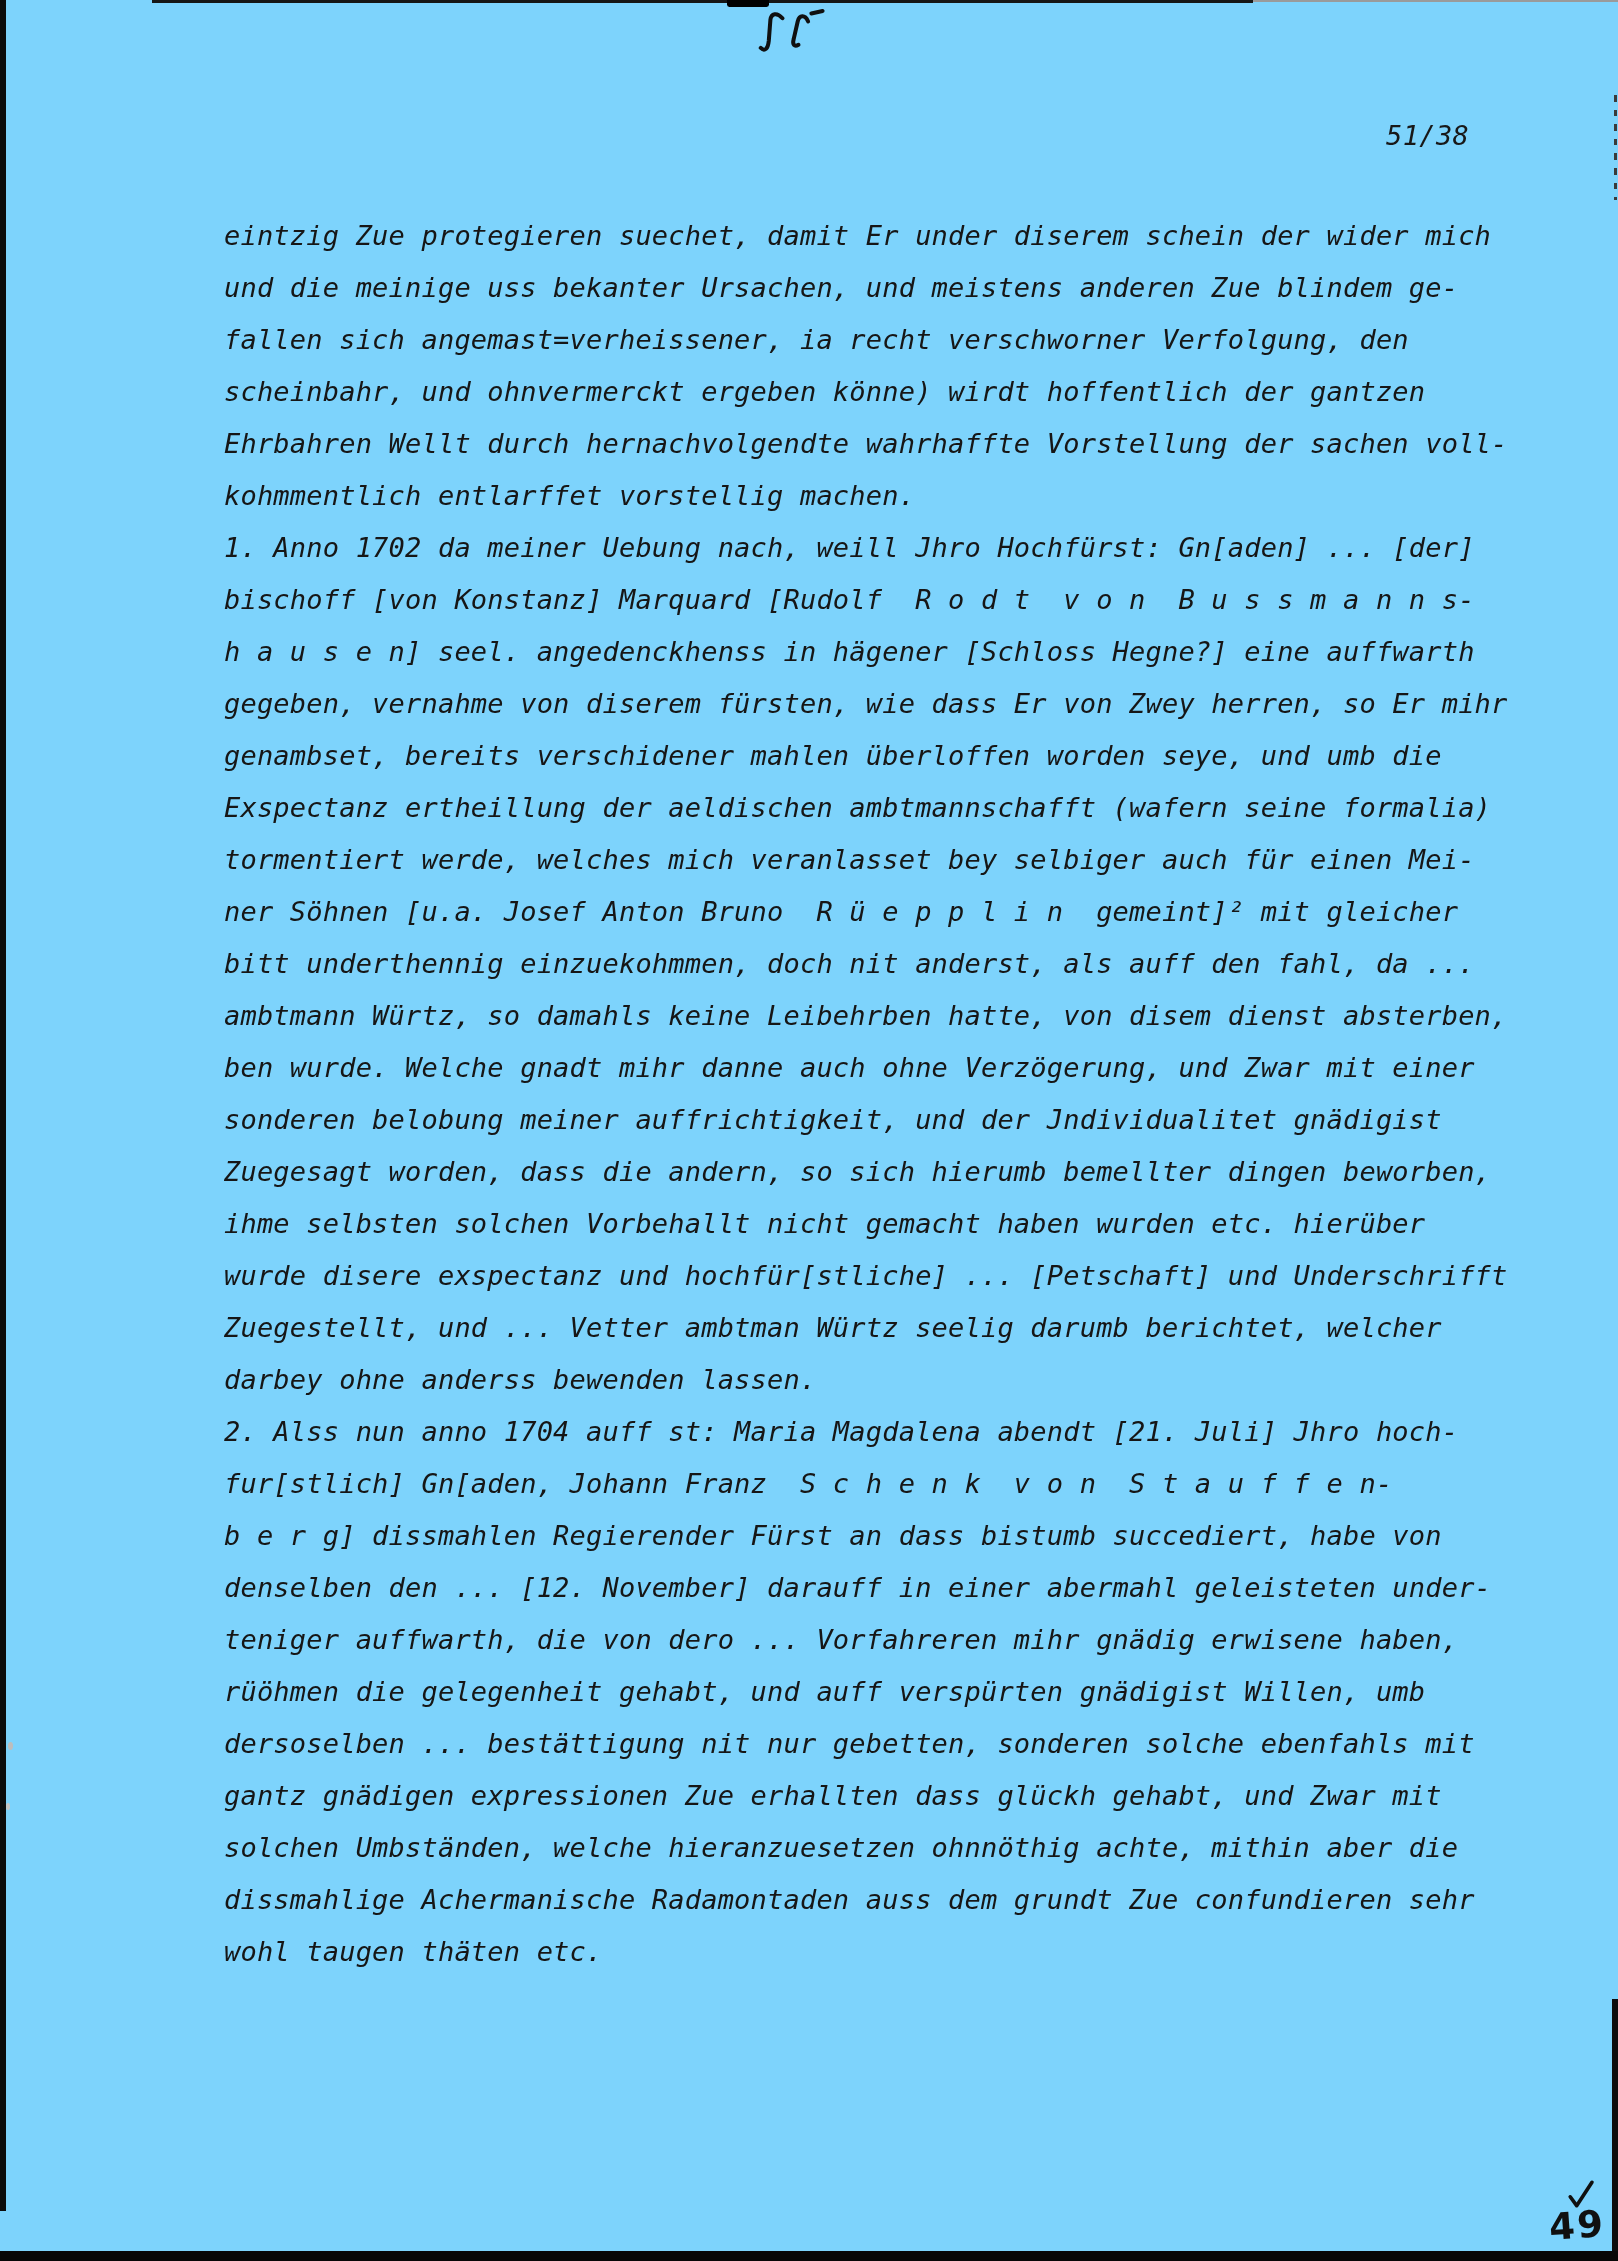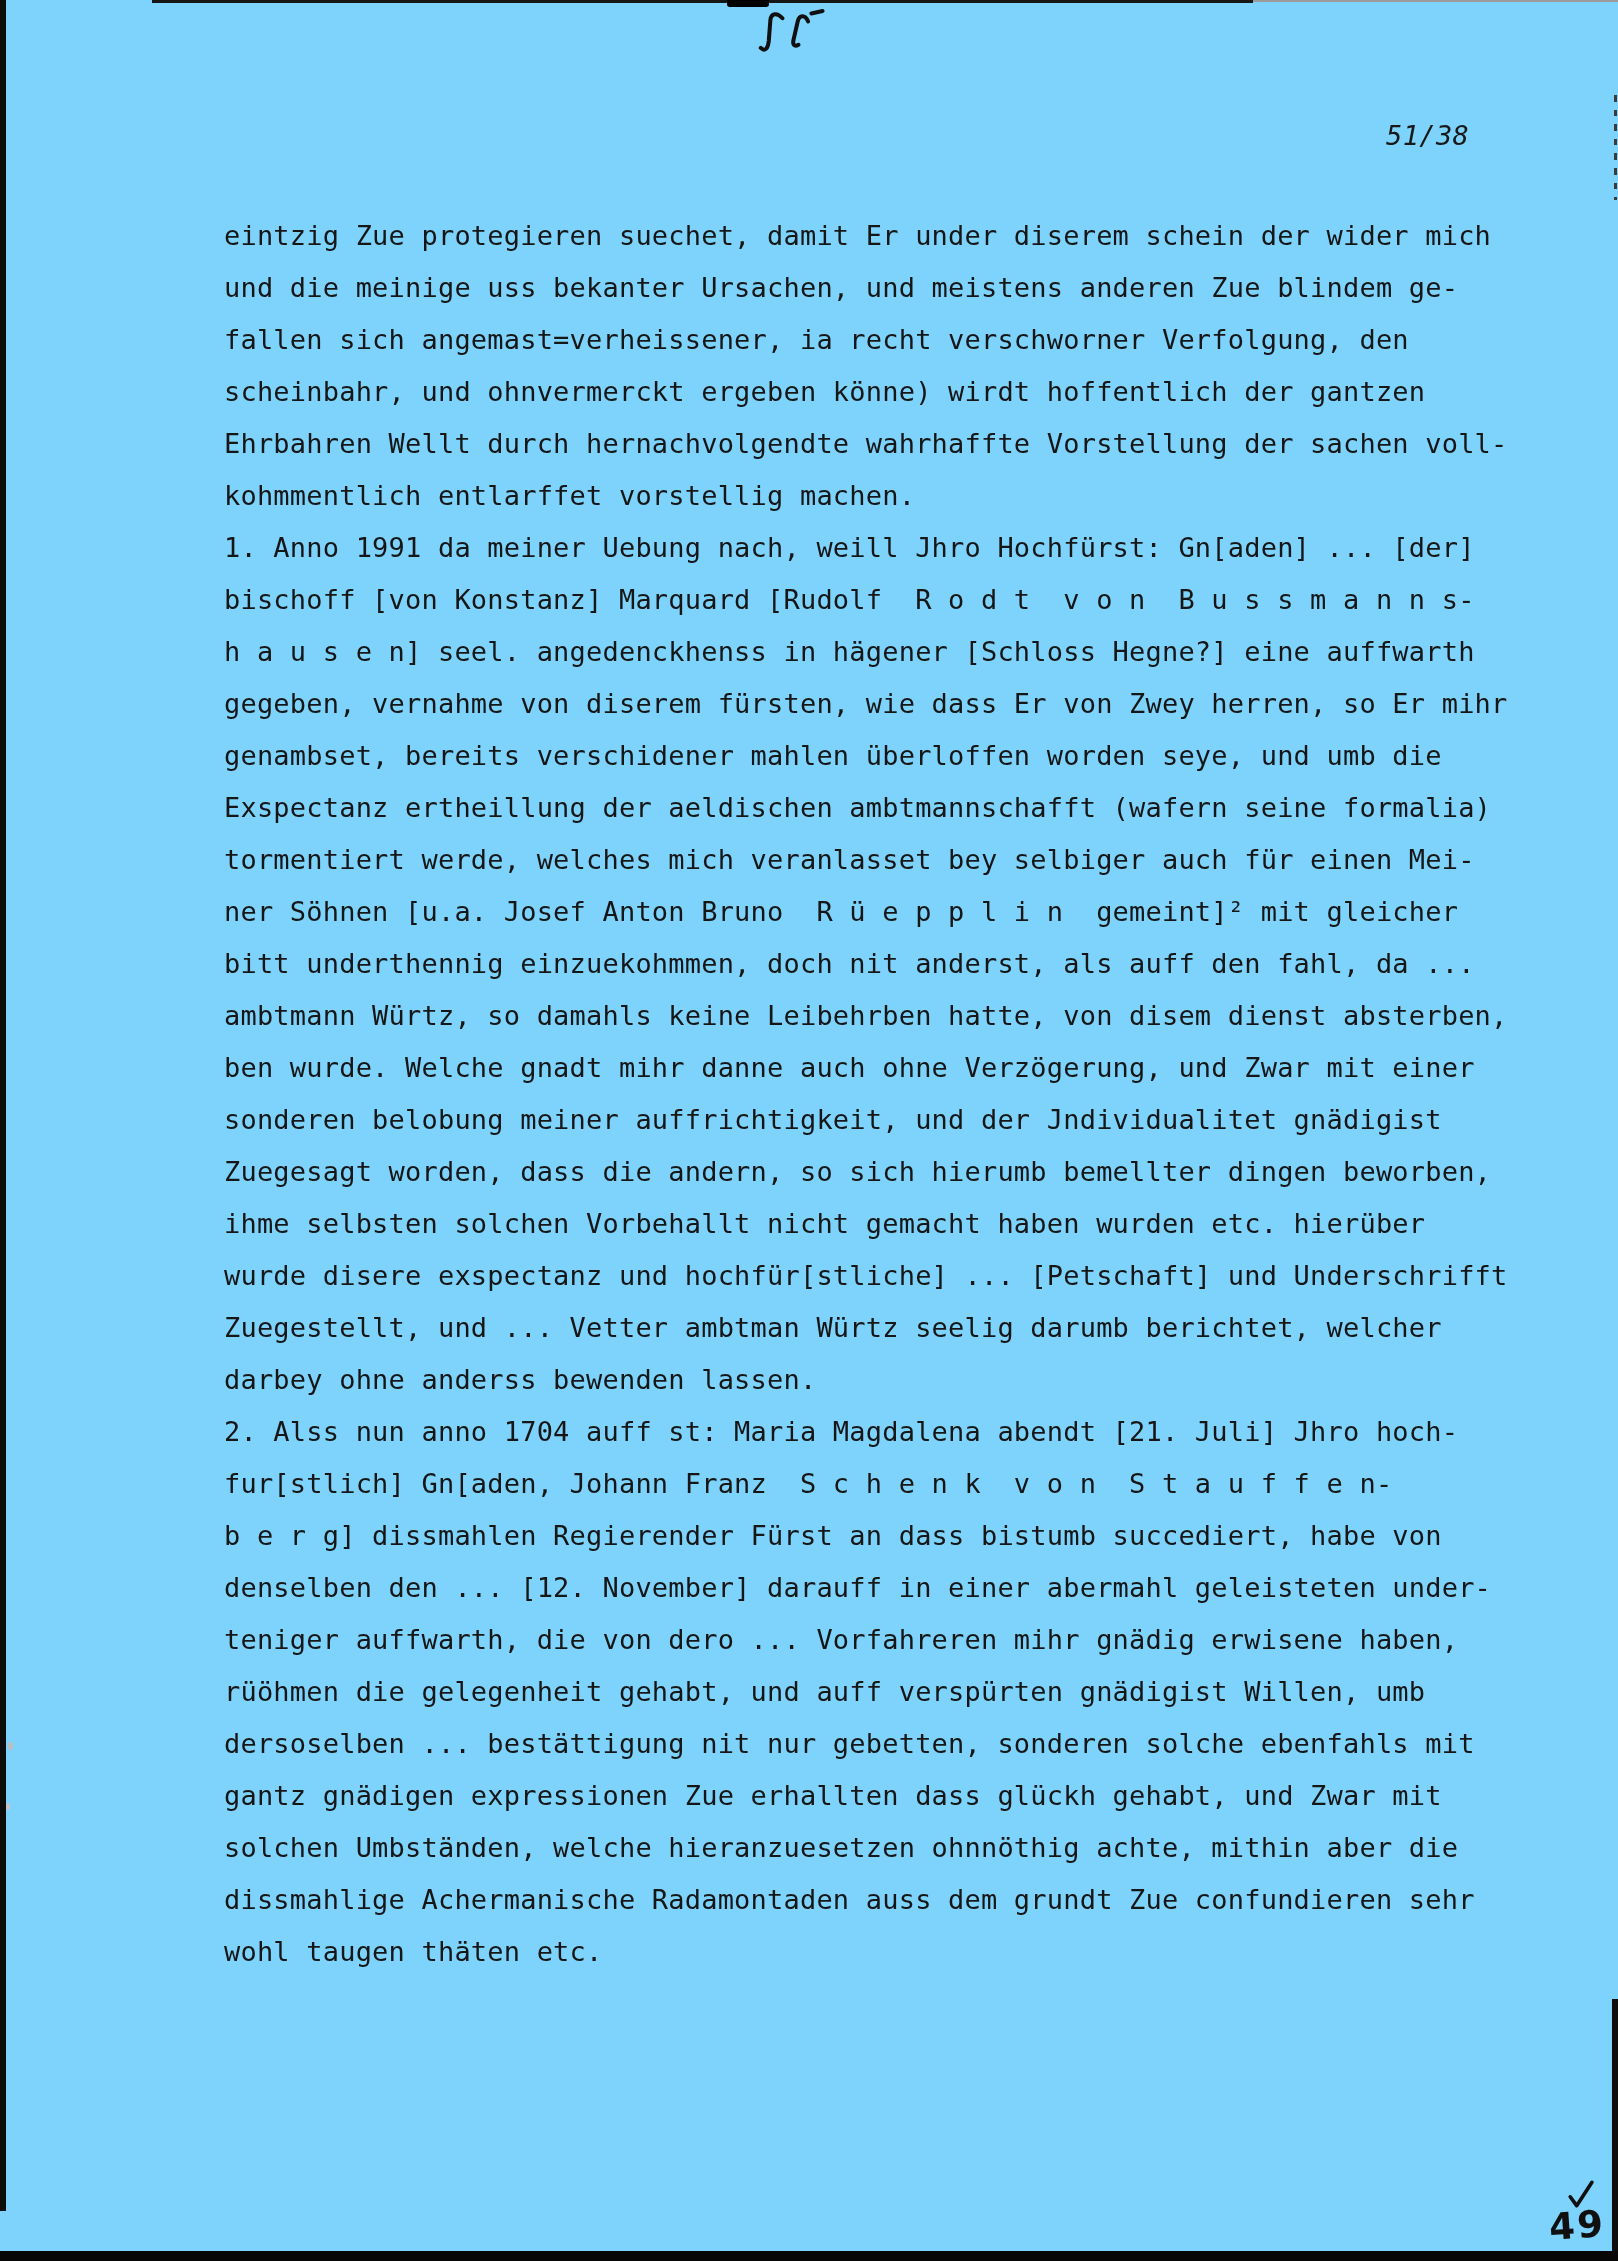--- a/index.html
+++ b/index.html
@@ -25,20 +25,21 @@
   .speck-a{left:8px;top:1742px;width:4.9px;height:8px;background:#bdbdbd;border-radius:50%;}
   .speck-b{left:5.7px;top:1803px;width:4px;height:6.5px;background:#c6c6c6;border-radius:50%;}
   
   .page-number{
     left:1386px;top:120px;
     font:italic 27px/31px "DejaVu Sans Mono",monospace;
     letter-spacing:0.4px;color:#181818;
   }
   .body-text{
     left:224px;top:210px;width:1343px;
+    font-style:italic;
     font-size:27px;
     line-height:52px;
     letter-spacing:0.2px;
     color:#161616;
   }
   .body-text .line{white-space:pre;}
   
   .hw{stroke:#101010;fill:none;stroke-linecap:round;stroke-linejoin:round;}
   .top-marks{left:758px;top:6.5px;}
   .bottom-check{left:1567px;top:2179px;}
@@ -75,21 +76,21 @@
 
   <div class="abs page-number">51/38</div>
 
   <div class="abs body-text">
       <div class="line">eintzig Zue protegieren suechet, damit Er under diserem schein der wider mich</div>
       <div class="line">und die meinige uss bekanter Ursachen, und meistens anderen Zue blindem ge-</div>
       <div class="line">fallen sich angemast=verheissener, ia recht verschworner Verfolgung, den</div>
       <div class="line">scheinbahr, und ohnvermerckt ergeben könne) wirdt hoffentlich der gantzen</div>
       <div class="line">Ehrbahren Wellt durch hernachvolgendte wahrhaffte Vorstellung der sachen voll-</div>
       <div class="line">kohmmentlich entlarffet vorstellig machen.</div>
-      <div class="line">1. Anno 1991 da meiner Uebung nach, weill Jhro Hochfürst: Gn[aden] ... [der]</div>
+      <div class="line">1. Anno 1702 da meiner Uebung nach, weill Jhro Hochfürst: Gn[aden] ... [der]</div>
       <div class="line">bischoff [von Konstanz] Marquard [Rudolf  R o d t  v o n  B u s s m a n n s-</div>
       <div class="line">h a u s e n] seel. angedenckhenss in hägener [Schloss Hegne?] eine auffwarth</div>
       <div class="line">gegeben, vernahme von diserem fürsten, wie dass Er von Zwey herren, so Er mihr</div>
       <div class="line">genambset, bereits verschidener mahlen überloffen worden seye, und umb die</div>
       <div class="line">Exspectanz ertheillung der aeldischen ambtmannschafft (wafern seine formalia)</div>
       <div class="line">tormentiert werde, welches mich veranlasset bey selbiger auch für einen Mei-</div>
       <div class="line">ner Söhnen [u.a. Josef Anton Bruno  R ü e p p l i n  gemeint]² mit gleicher</div>
       <div class="line">bitt underthennig einzuekohmmen, doch nit anderst, als auff den fahl, da ...</div>
       <div class="line">ambtmann Würtz, so damahls keine Leibehrben hatte, von disem dienst absterben,</div>
       <div class="line">ben wurde. Welche gnadt mihr danne auch ohne Verzögerung, und Zwar mit einer</div>

